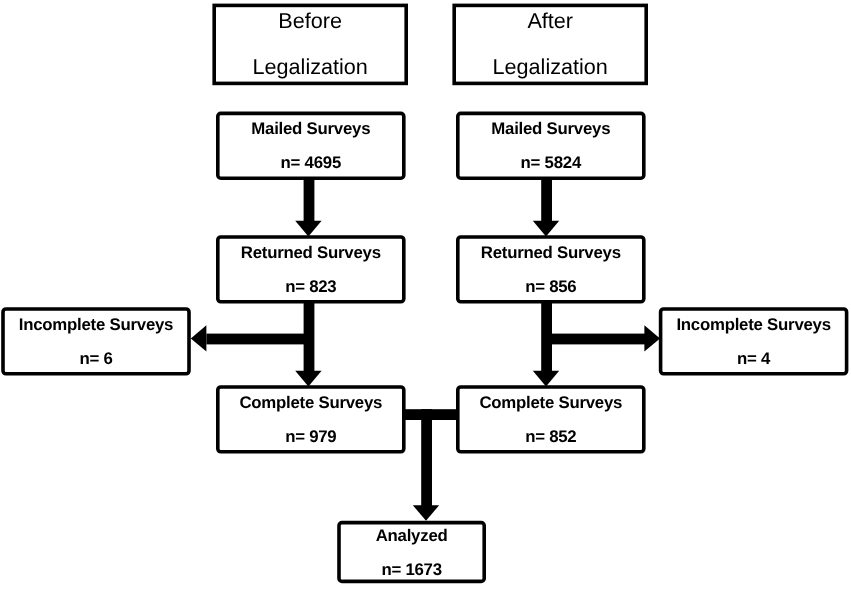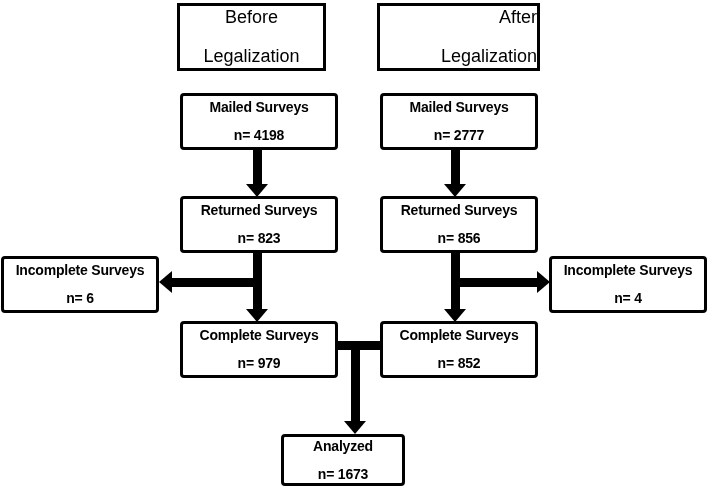--- a/index.html
+++ b/index.html
@@ -116,38 +116,38 @@
   <div class="arrow-down" style="left:444px; top:309px;"></div>
 
   <div class="hstem" style="left:455px; top:278px; width:83px; height:9px;"></div>
   <div class="arrow-right" style="left:537px; top:271px;"></div>
 
   <div class="hstem" style="left:334px; top:341px; width:52px; height:9px;"></div>
 
   <div class="vstem" style="left:351px; top:341px; width:9px; height:82px;"></div>
   <div class="arrow-down" style="left:344px; top:421px;"></div>
 
-  <div class="node square header" style="left:177px; top:3px; width:149px; height:68px;text-align:center;">
+  <div class="node square header" style="left:177px; top:3px; width:163px; height:68px;text-align:center;">
     <span class="line1">Before</span>
     <span class="line2">Legalization</span>
   </div>
 
-  <div class="node square header" style="left:377px; top:3px; width:163px; height:68px;align-items:flex-end;">
+  <div class="node square header" style="left:377px; top:3px; width:163px; height:68px;">
     <span class="line1">After</span>
     <span class="line2">Legalization</span>
   </div>
 
   <div class="node rounded" style="left:180px; top:93px; width:158px; height:57px;">
     <span class="line1">Mailed Surveys</span>
-    <span class="line2">n= 4198</span>
+    <span class="line2">n= 4695</span>
   </div>
 
   <div class="node rounded" style="left:380px; top:93px; width:158px; height:57px;">
     <span class="line1">Mailed Surveys</span>
-    <span class="line2">n= 2777</span>
+    <span class="line2">n= 5824</span>
   </div>
 
   <div class="node rounded" style="left:180px; top:196px; width:158px; height:57px;">
     <span class="line1">Returned Surveys</span>
     <span class="line2">n= 823</span>
   </div>
 
   <div class="node rounded" style="left:380px; top:196px; width:158px; height:57px;">
     <span class="line1">Returned Surveys</span>
     <span class="line2">n= 856</span>

